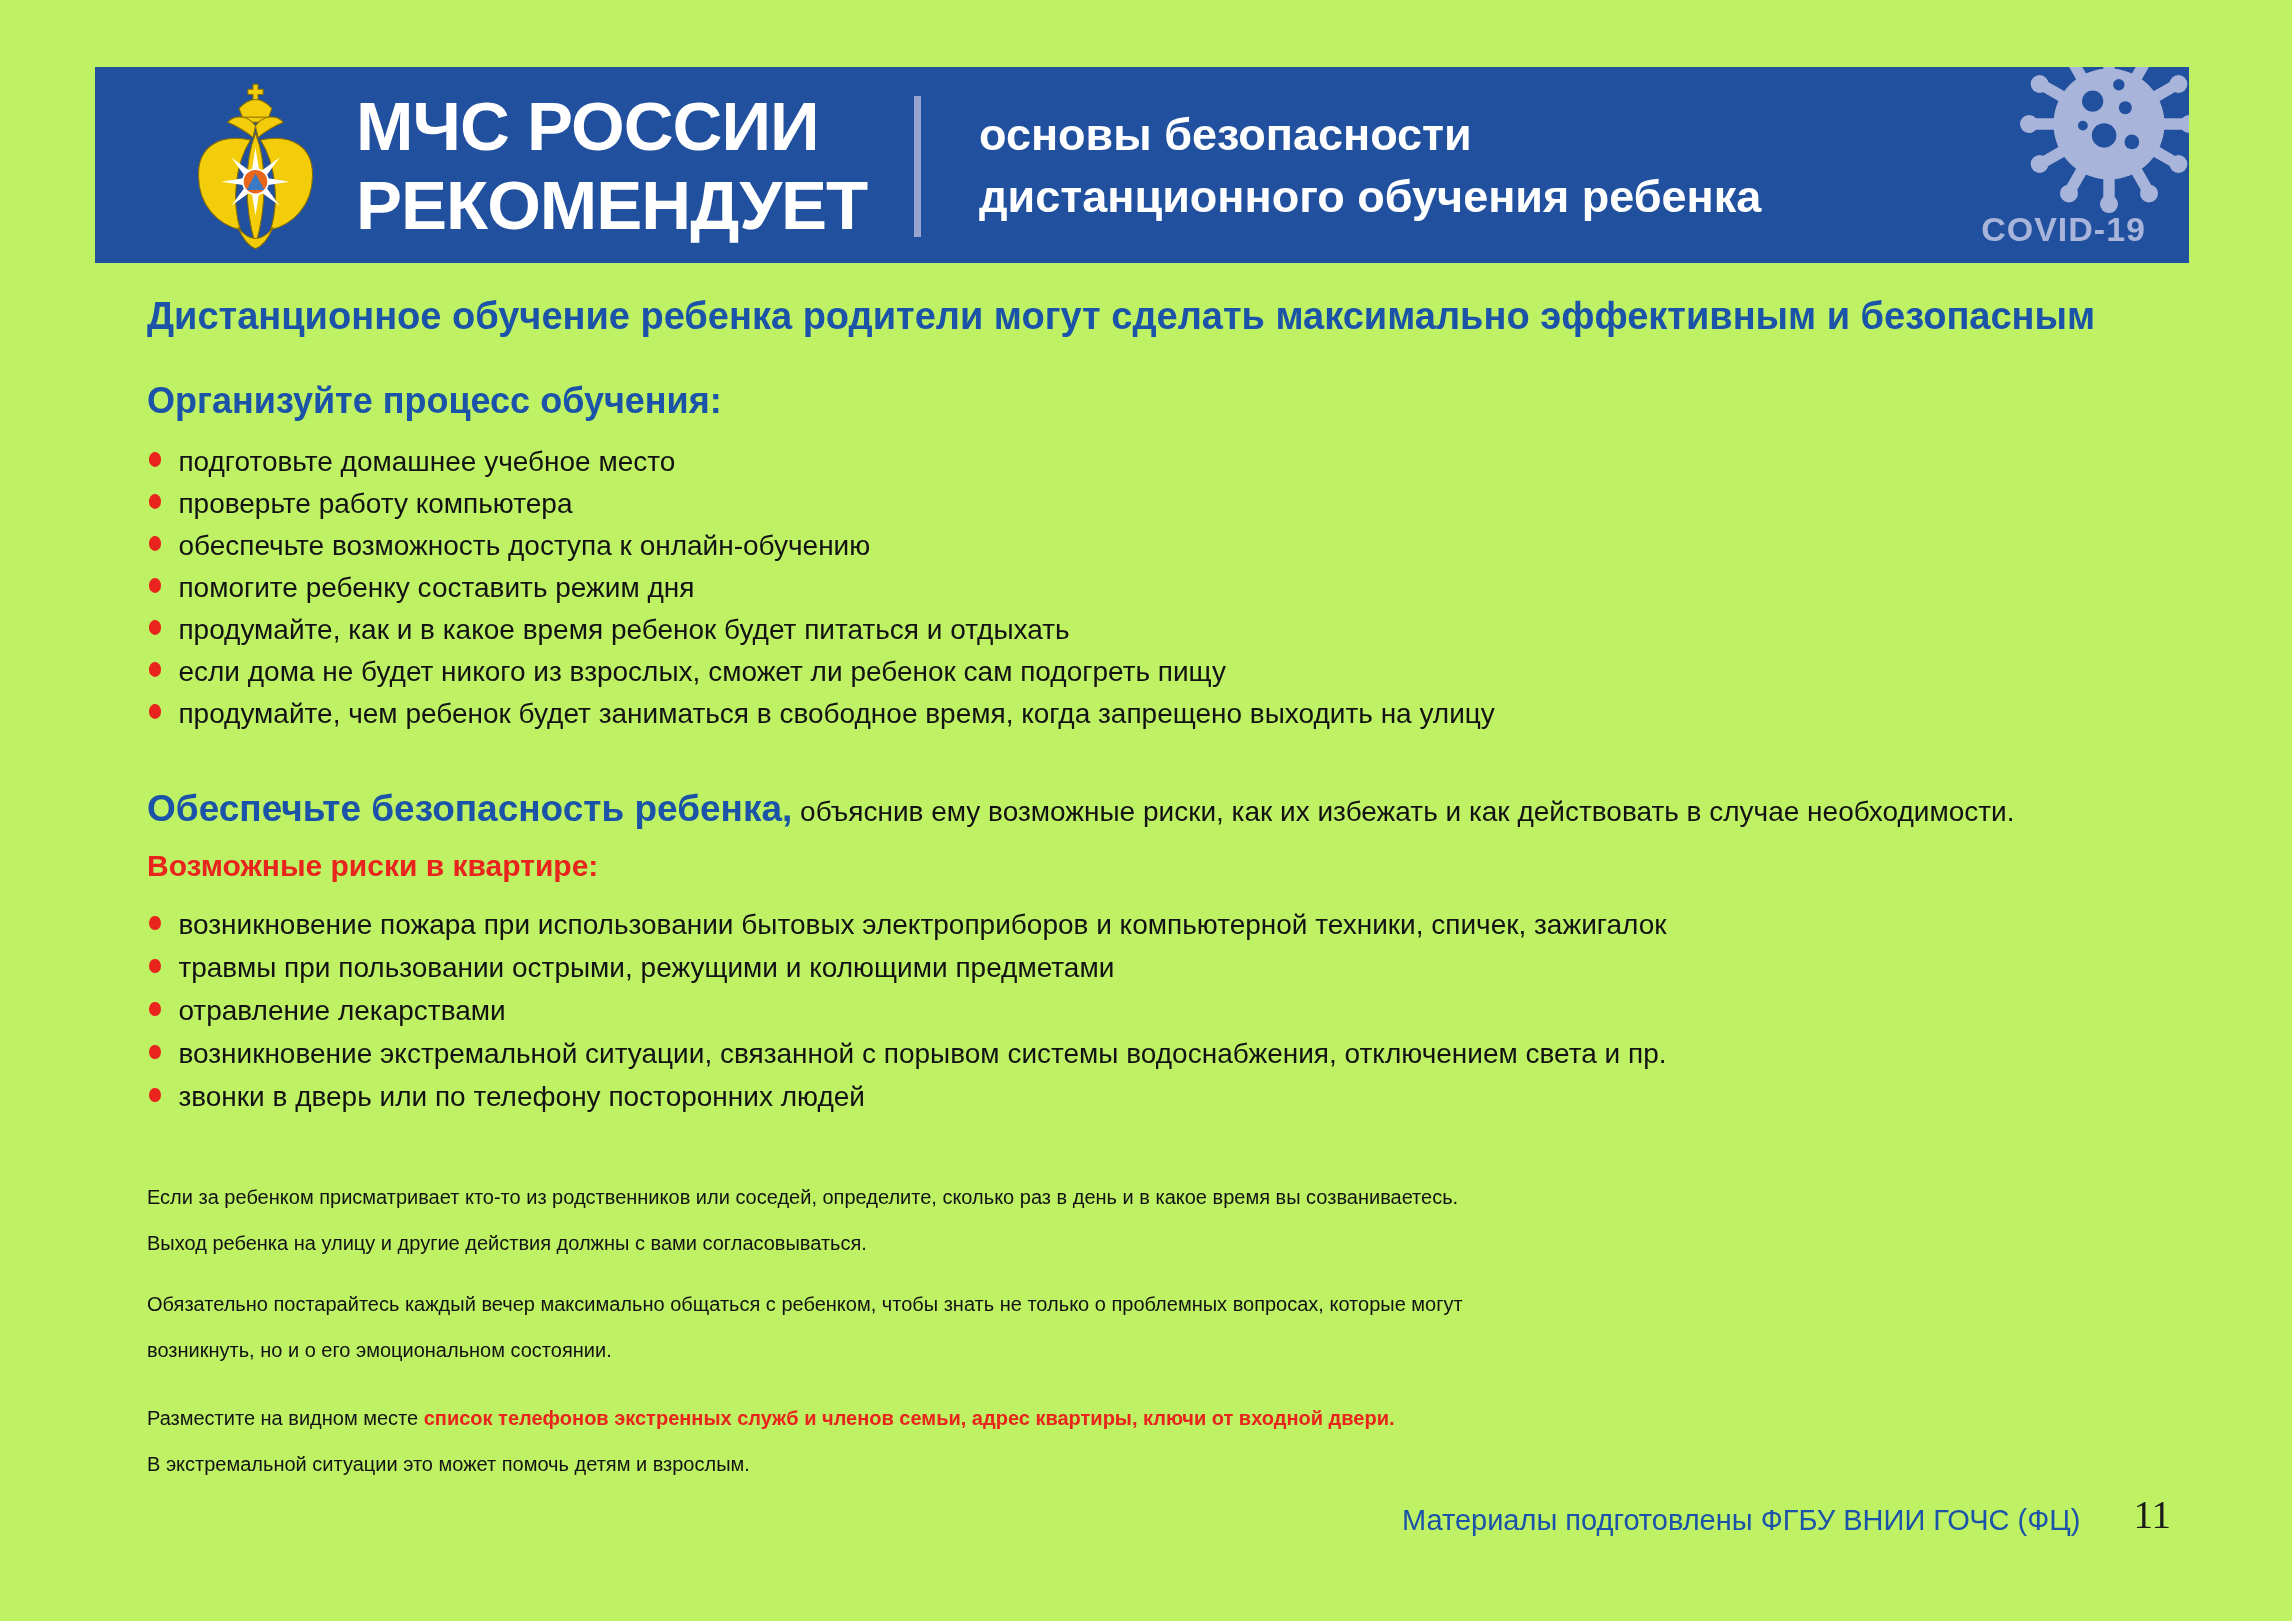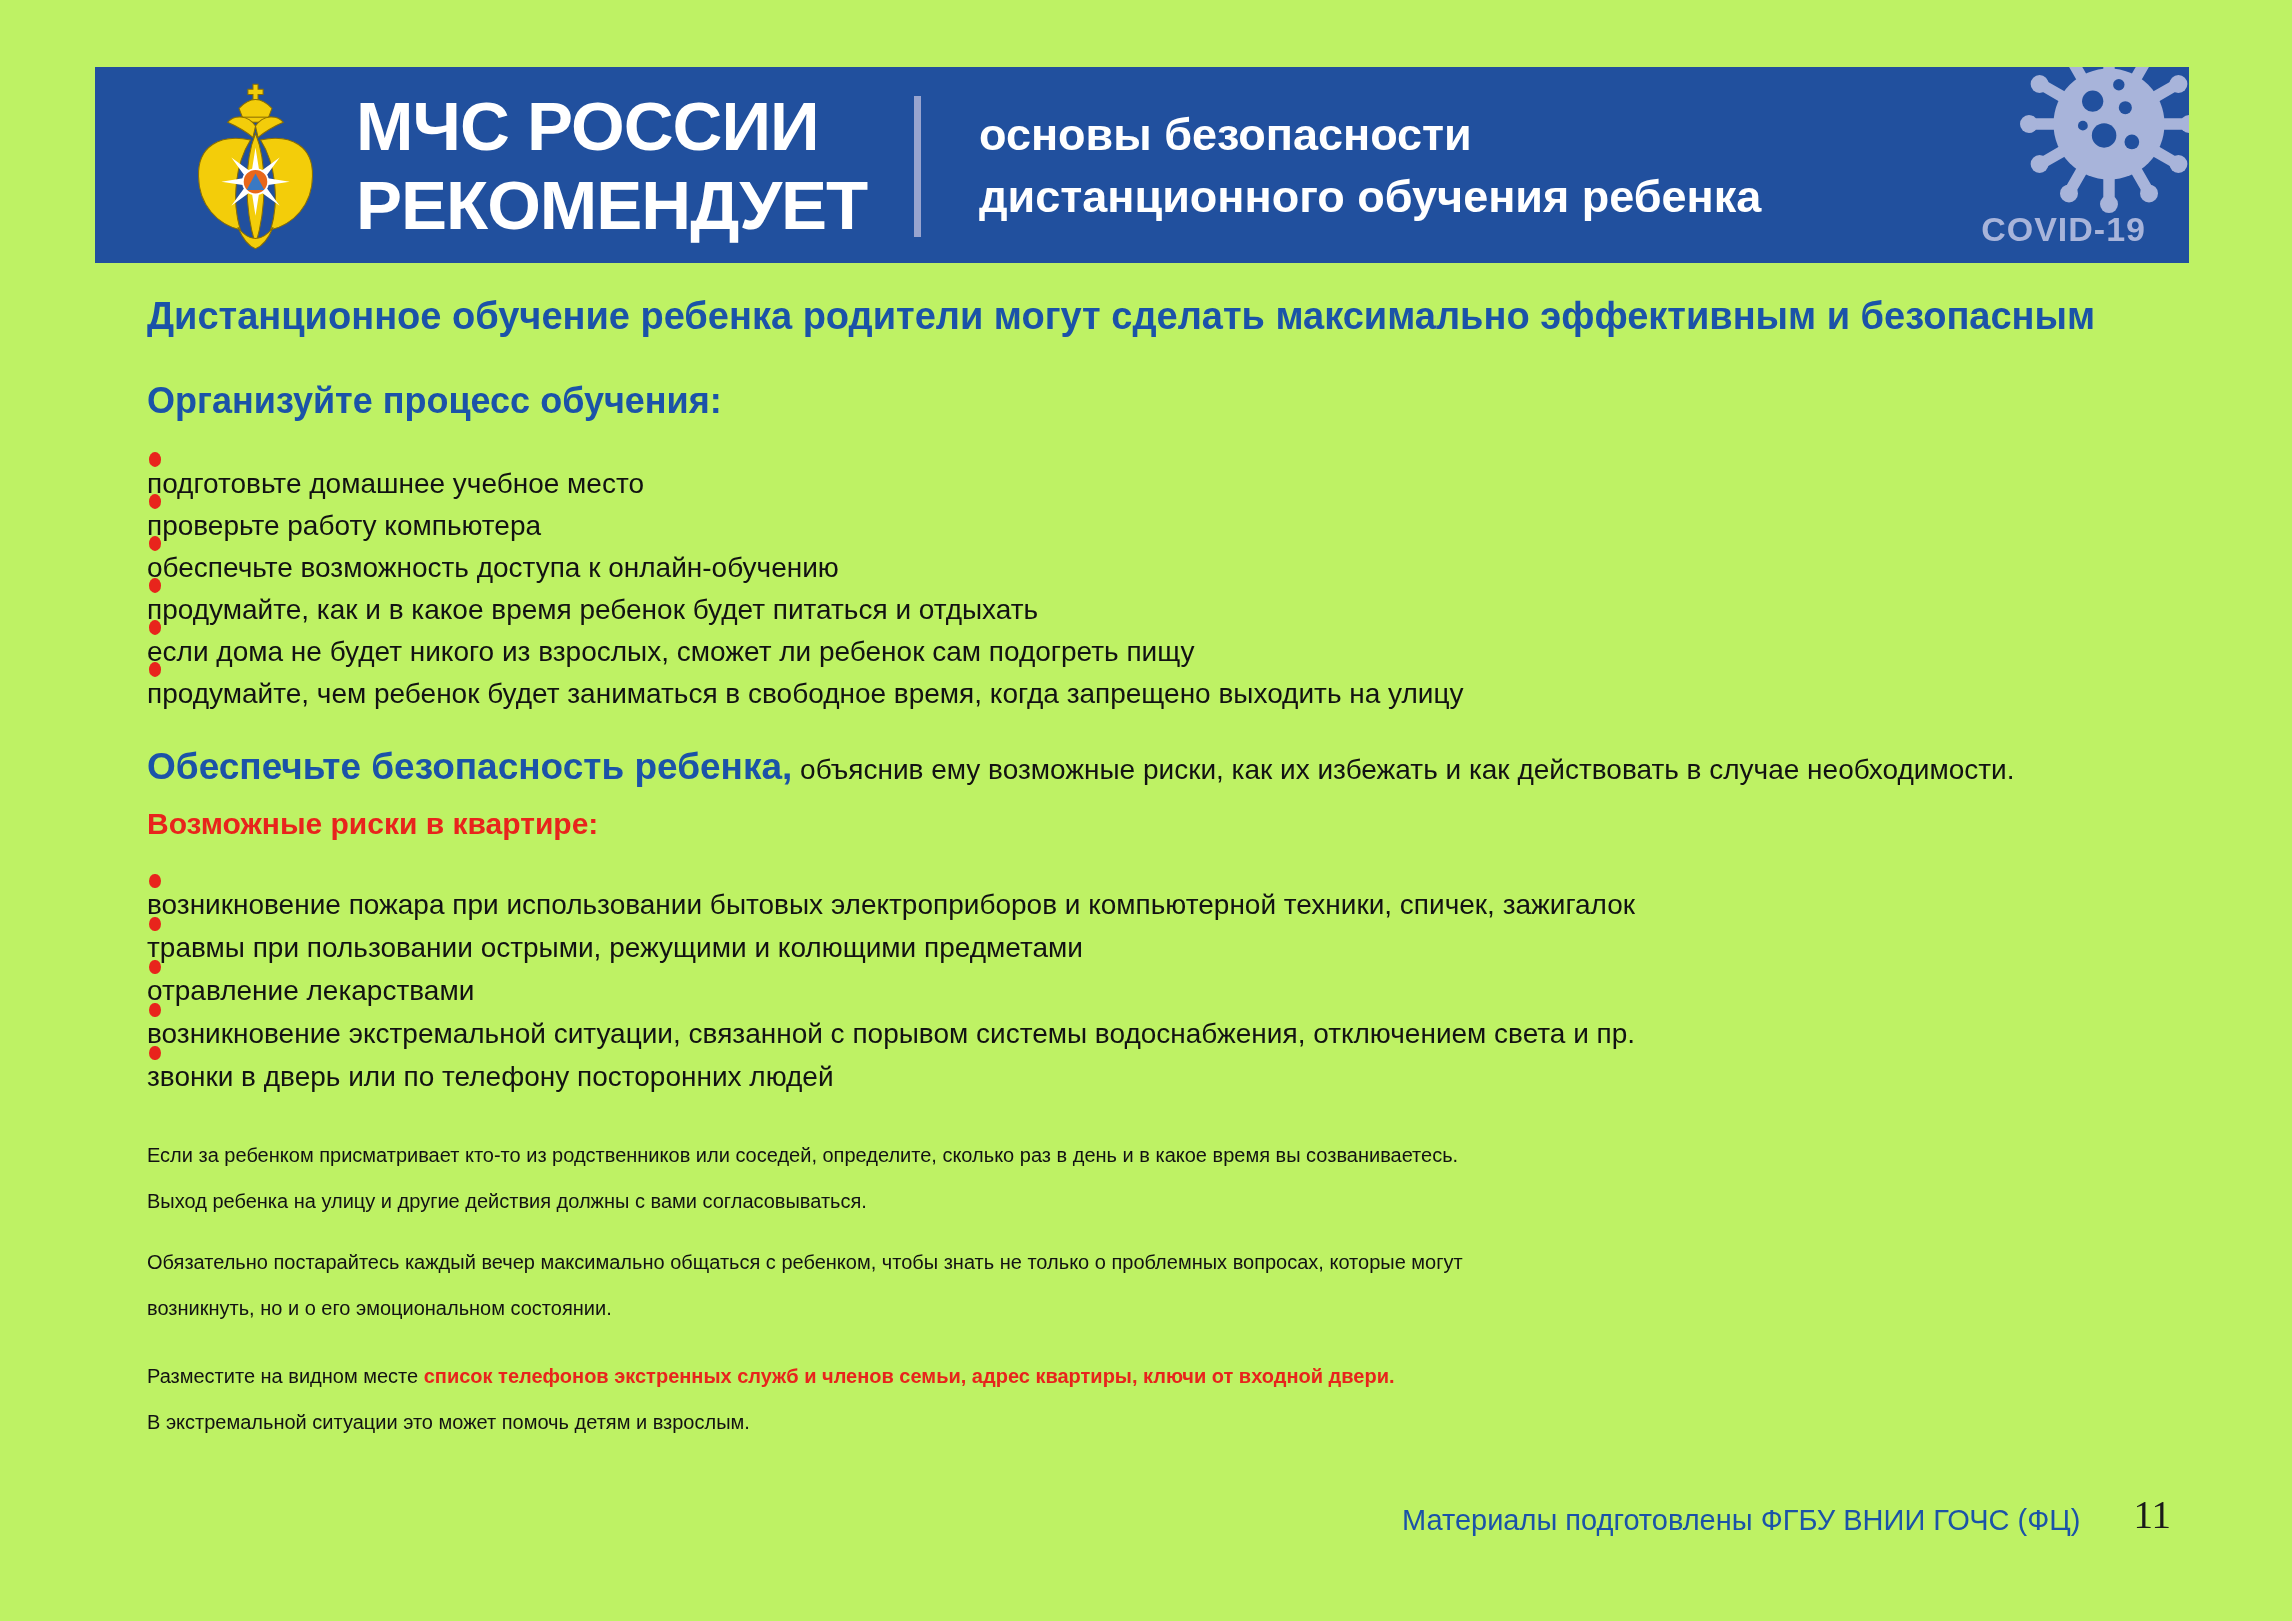--- a/index.html
+++ b/index.html
@@ -46,21 +46,21 @@
   .main{position:absolute;left:147px;top:263px;width:2049px;}
   .lead{
     margin:35px 0 12px 0;
     color:#1b53a8;font-weight:bold;font-size:38px;line-height:37px;
   }
   .h2{
     margin:45px 0 0 0;
     color:#1b53a8;font-weight:bold;font-size:36px;line-height:41px;
   }
   ul.blist{list-style:none;margin:23.5px 0 0 0;padding:0;}
-  ul.blist li{display:flex;align-items:flex-start;height:42px;flex-direction:column;}
+  ul.blist li{display:flex;align-items:flex-start;height:42px;}
   ul.blist.wide li{height:43px;}
   .dot{
     flex:0 0 auto;width:11.8px;height:14.7px;border-radius:50%;
     background:#e8241c;margin:7.8px 17.6px 0 2px;
   }
   .li-txt{font-size:28px;line-height:34px;color:#121212;}
   .sec2-head{margin:47px 0 0 0;line-height:45px;}
   .sec2-bold{color:#1b53a8;font-weight:bold;font-size:37px;}
   .sec2-rest{font-size:28px;color:#121212;}
   .risks-title{
@@ -185,20 +185,24 @@
       <li>
           <span class="dot"></span>
           <span class="li-txt">проверьте работу компьютера</span>
         </li>
       <li>
           <span class="dot"></span>
           <span class="li-txt">обеспечьте возможность доступа к онлайн-обучению</span>
         </li>
       <li>
           <span class="dot"></span>
+          <span class="li-txt">помогите ребенку составить режим дня</span>
+        </li>
+      <li>
+          <span class="dot"></span>
           <span class="li-txt">продумайте, как и в какое время ребенок будет питаться и отдыхать</span>
         </li>
       <li>
           <span class="dot"></span>
           <span class="li-txt">если дома не будет никого из взрослых, сможет ли ребенок сам подогреть пищу</span>
         </li>
       <li>
           <span class="dot"></span>
           <span class="li-txt">продумайте, чем ребенок будет заниматься в свободное время, когда запрещено выходить на улицу</span>
         </li>

